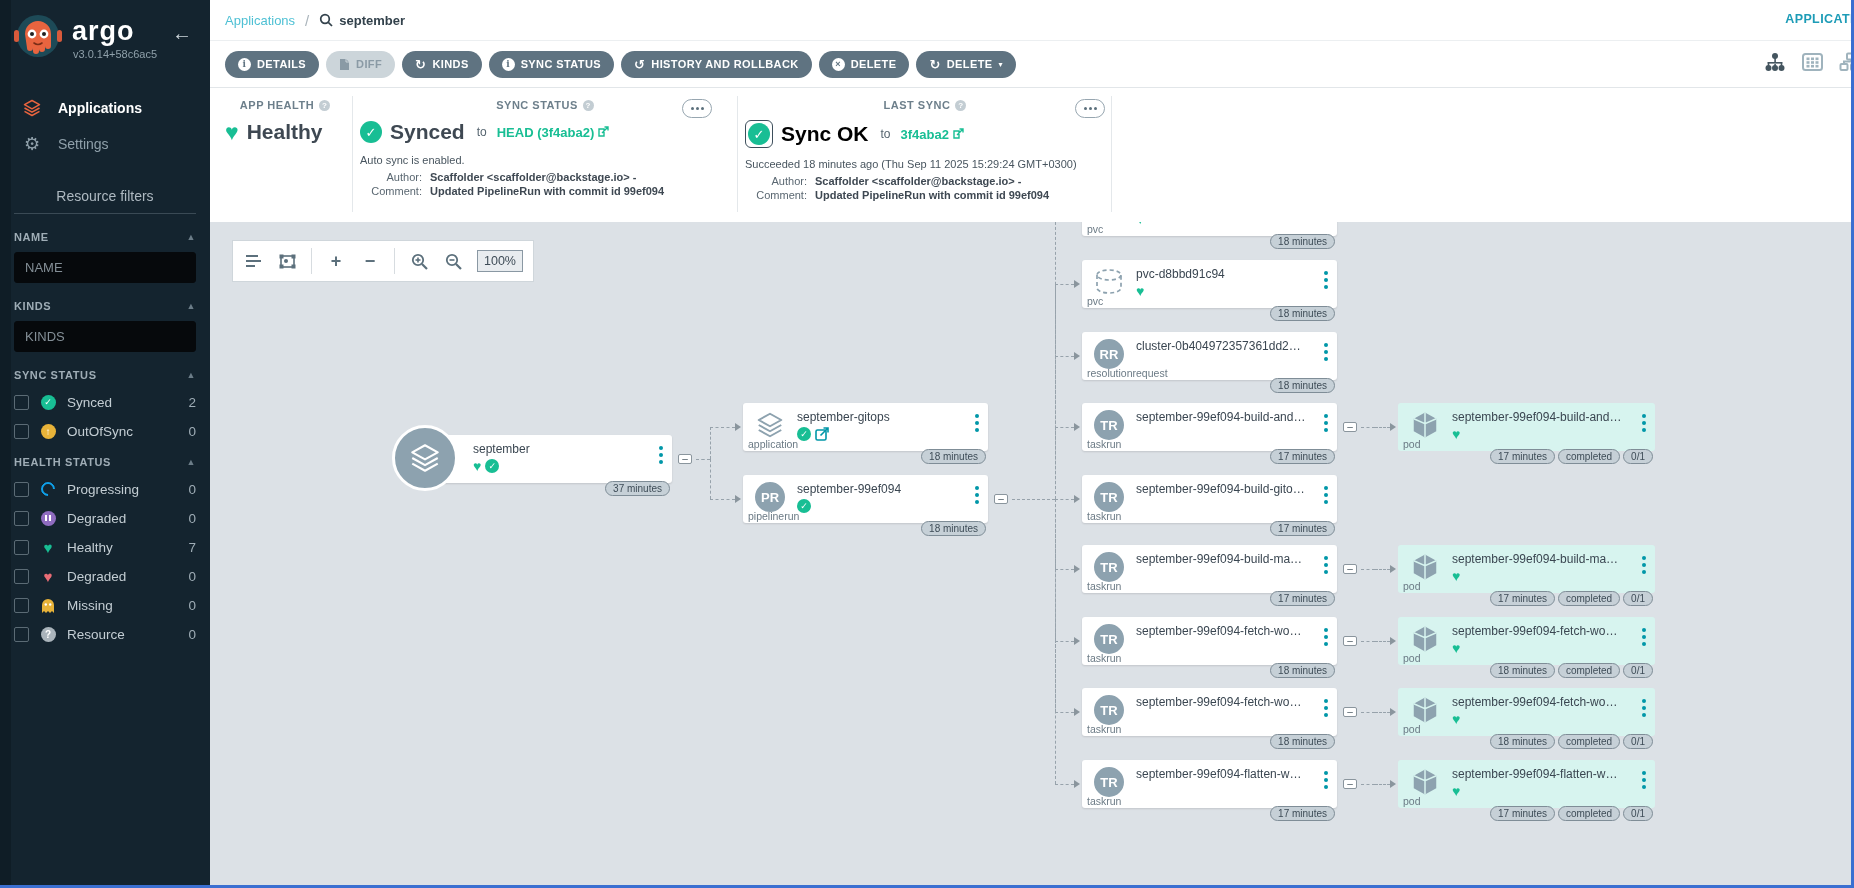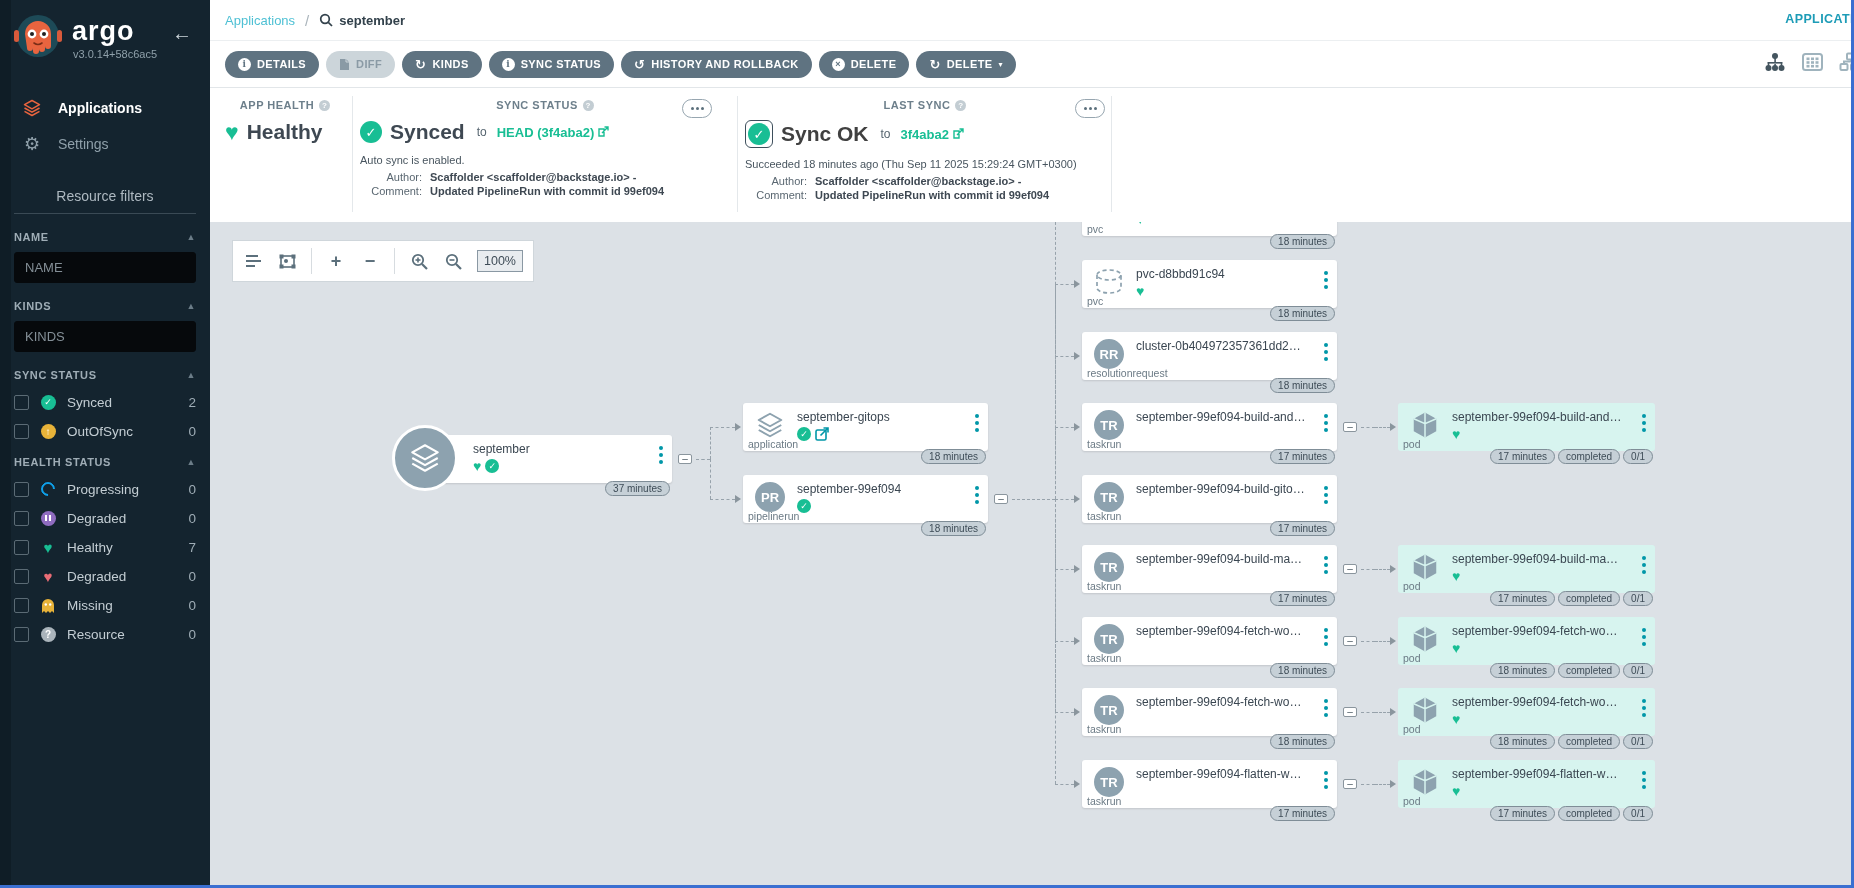--- a/index.html
+++ b/index.html
@@ -48,21 +48,21 @@
   .tbtn .icirc { width:13px; height:13px; border-radius:50%; background:#fff; color:#5f7381; font-size:9px; font-weight:bold; display:inline-flex; align-items:center; justify-content:center; font-family:"DejaVu Serif",serif; }
   .view-icons { position:absolute; right:-9px; top:11px; display:flex; gap:16px; align-items:center; }
 
   .statusbar { height:134px; background:#fff; position:relative; font-size:11px; color:#495763; }
   .sdiv { position:absolute; top:8px; bottom:10px; width:1px; background:#e4e8eb; }
   .ssec { position:absolute; top:0; }
   .stitle { display:flex; align-items:center; gap:5px; font-size:11px; font-weight:bold; letter-spacing:.5px; color:#6d7f8b; padding-top:11px;justify-content:center; }
   .helpc { width:11px; height:11px; border-radius:50%; background:#c3cdd3; color:#fff; font-size:8px; display:inline-flex; align-items:center; justify-content:center; font-weight:bold; }
   .bigrow { display:flex; align-items:center; gap:8px; margin-top:9px; }
   .bigtxt { font-size:21px; font-weight:bold; color:#3e4852; }
-  .bigtxt.green { color:#404040; }
+  .bigtxt.green { color:#000000; }
   .heart-big { color:#18be94; font-size:23px; line-height:1; }
   .ckc { width:22px; height:22px; border-radius:50%; background:#18be94; color:#fff; font-size:13px; display:inline-flex; align-items:center; justify-content:center; }
   .ckc-box { border:1px solid #3e4f5c; border-radius:6px; padding:2px; display:inline-flex; }
   .tolbl { font-size:12px; color:#55646f; margin:0 2px 0 4px; }
   .target { color:#18be94; font-size:13px; font-weight:bold; }
   .extlink { display:inline-block; margin-left:4px; }
   .meta1 { margin-top:10px; font-size:11px; color:#48555f; }
   .meta-t { display:grid; grid-template-columns:62px auto; gap:2px 8px; margin-top:5px; }
   .meta-t .lb { text-align:right; color:#5a6771; }
   .meta-t .vl { font-weight:bold; color:#3e4852; }

